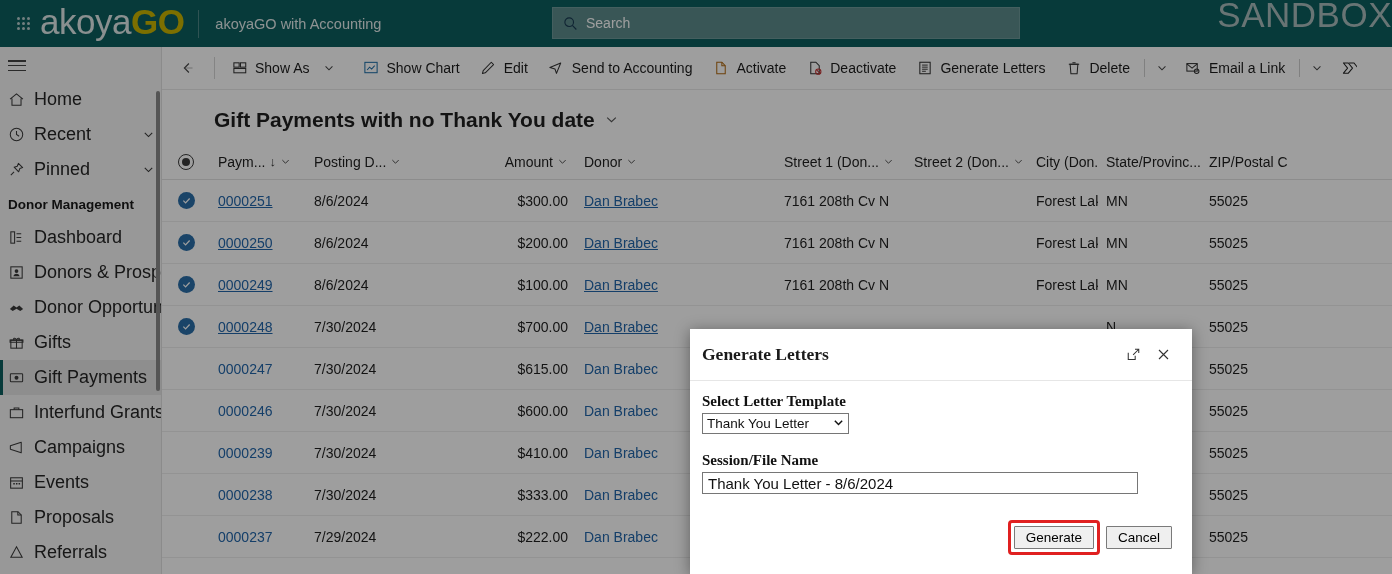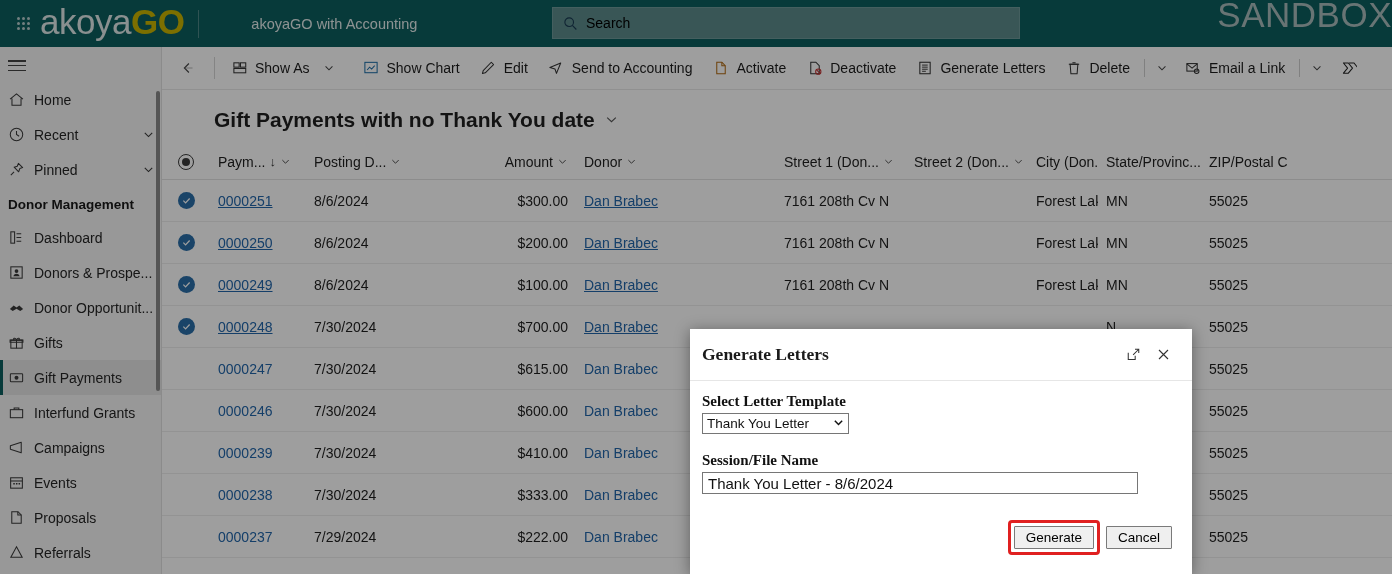--- a/index.html
+++ b/index.html
@@ -23,48 +23,48 @@
   .waffle-grid { display: grid; grid-template-columns: repeat(3,3px); gap: 2px; }
   .waffle-grid i { display:block; width:3px; height:3px; background:#b9cfcf; border-radius:50%; }
 
   .brand {
     font-size: 35px; letter-spacing: -0.5px; line-height: 1;
     margin-left: -6px; padding-bottom: 4px; white-space: nowrap;
   }
   .brand .akoya { color: #dfe8e8; font-weight: 300; }
   .brand .go { color: #c8b400; font-weight: 700; }
   .brand-divider { width: 1px; height: 28px; background: #4c8686; margin: 0 16px 0 14px; }
-  .app-name { color: #e3ecec; font-size: 14.5px; margin-left: 36px; }
+  .app-name { color: #e3ecec; font-size: 14.5px; }
 
   .searchwrap { position: absolute; left: 552px; top: 7px; width: 468px; height: 32px; }
   .searchbox {
     width: 100%; height: 100%; background: #5c8c8c; border: 1px solid #6e9a9a;
     display: flex; align-items: center; padding-left: 10px; gap: 8px;
   }
   .searchbox .sicon { width: 15px; height: 15px; flex: none; }
-  .searchbox .stext { color: #000000; font-size: 14px; }
+  .searchbox .stext { color: #ffffff; font-size: 14px; }
 
   .sandbox {
     position: absolute; right: 0px; top: 0px; height: 29px; display: flex; align-items: center;
     color: #a8bcbc; font-size: 35px; font-weight: 300; letter-spacing: 0.5px;
     padding-right: 0px; white-space: nowrap;
   }
 
   
   .sidebar {
     position: absolute; top: 47px; left: 0; width: 162px; height: 527px;
     background: #f5f5f5; border-right: 1px solid #e1e1e1;
   }
   .ham { padding: 10px 0 8px 8px; }
   .ham-lines { width: 18px; }
   .ham-lines i { display:block; height:1.5px; background:#444; margin:3.2px 0; }
 
   .navitem {
     display: flex; align-items: center; height: 35px; padding-left: 8px;
-    font-size: 14px; color: #262626; position: relative; cursor: pointer;
+    font-size: 18px; color: #262626; position: relative; cursor: pointer;
     white-space: nowrap;
   }
   .navitem.sel { background: #e6e6e6; }
   .navitem.sel::before {
     content:''; position:absolute; left:0; top:0; bottom:0; width:3px; background:#0c5e5e;
   }
   .navicon { width: 26px; flex: none; display:flex; align-items:center; justify-content:flex-start; }
   .navicon svg { display:block; }
   .navlabel { flex: 1; overflow: hidden; }
   .navchev { width: 26px; flex: none; display:flex; align-items:center; justify-content:center; }

